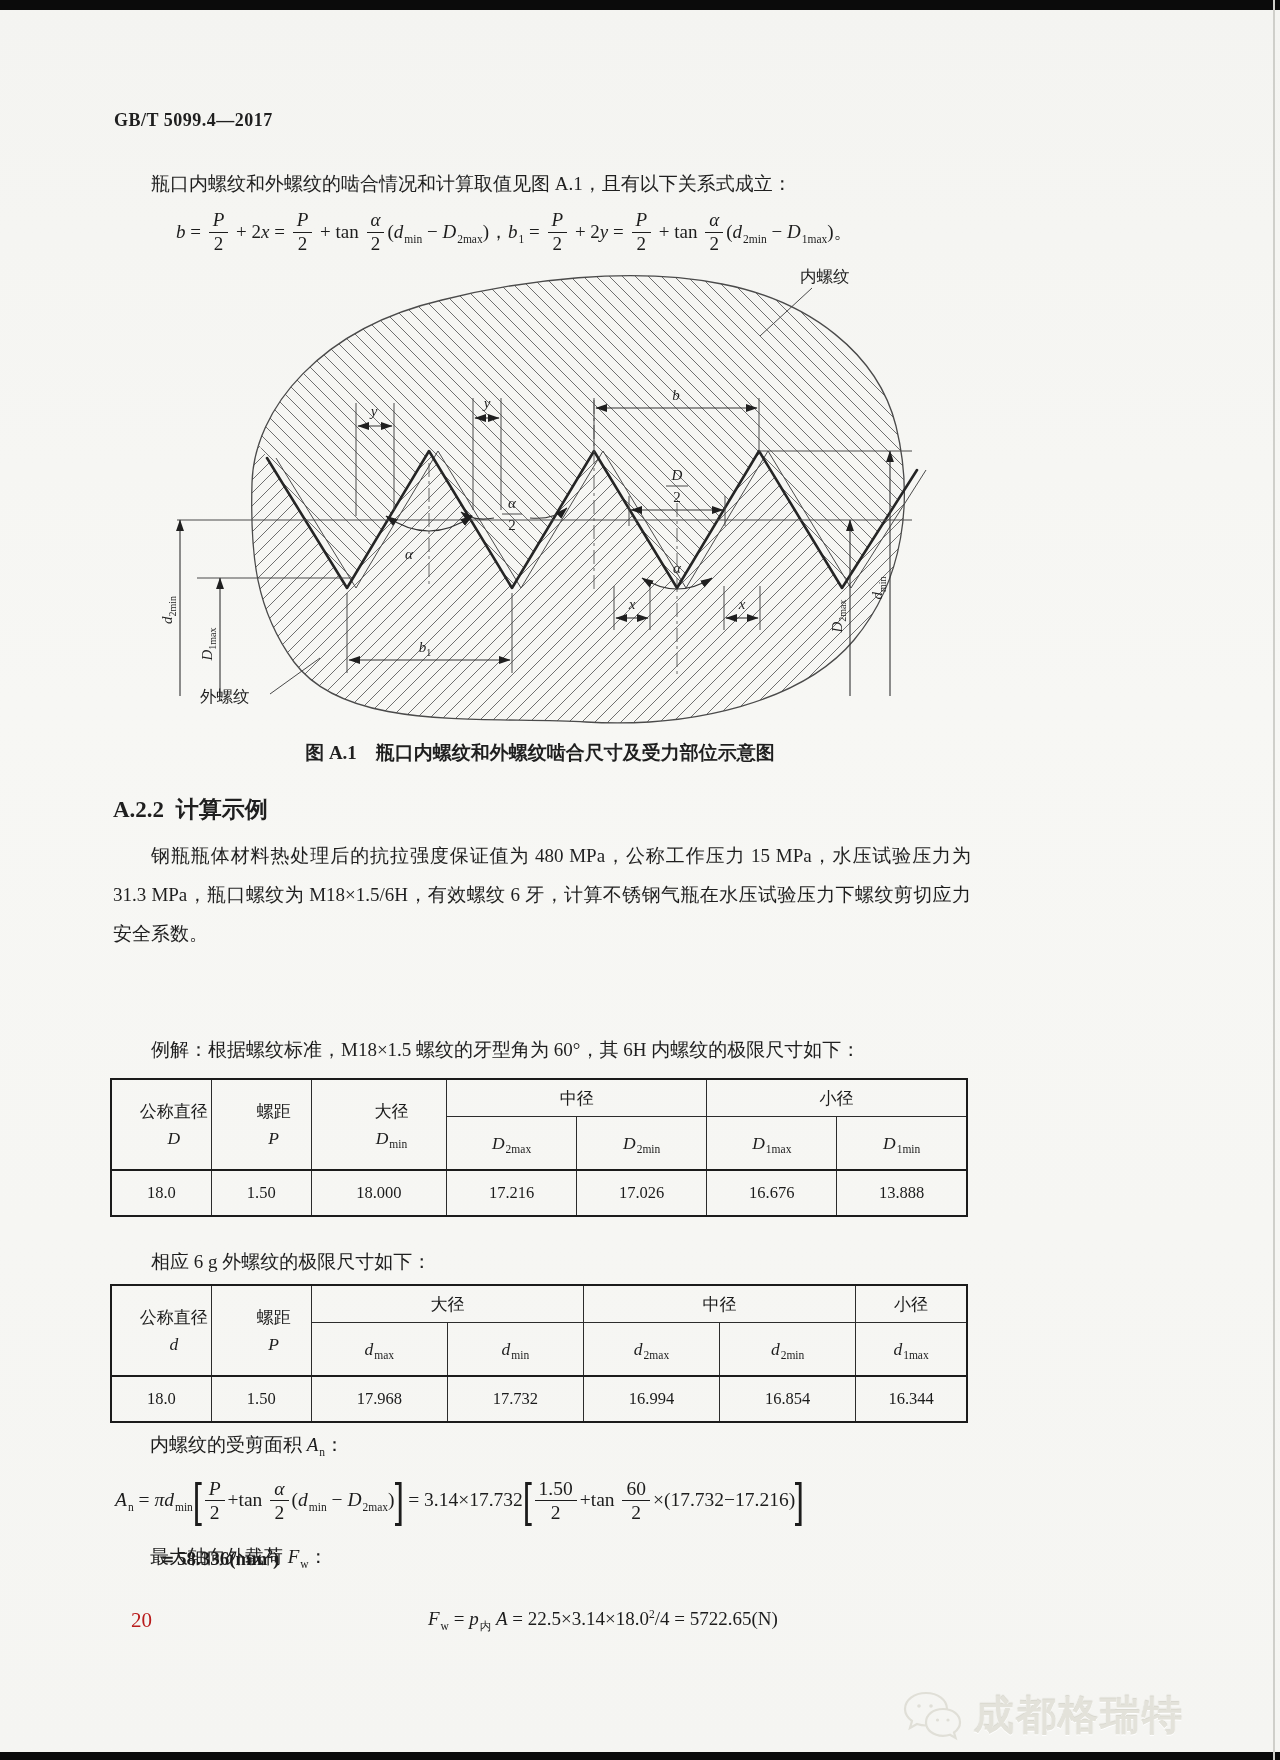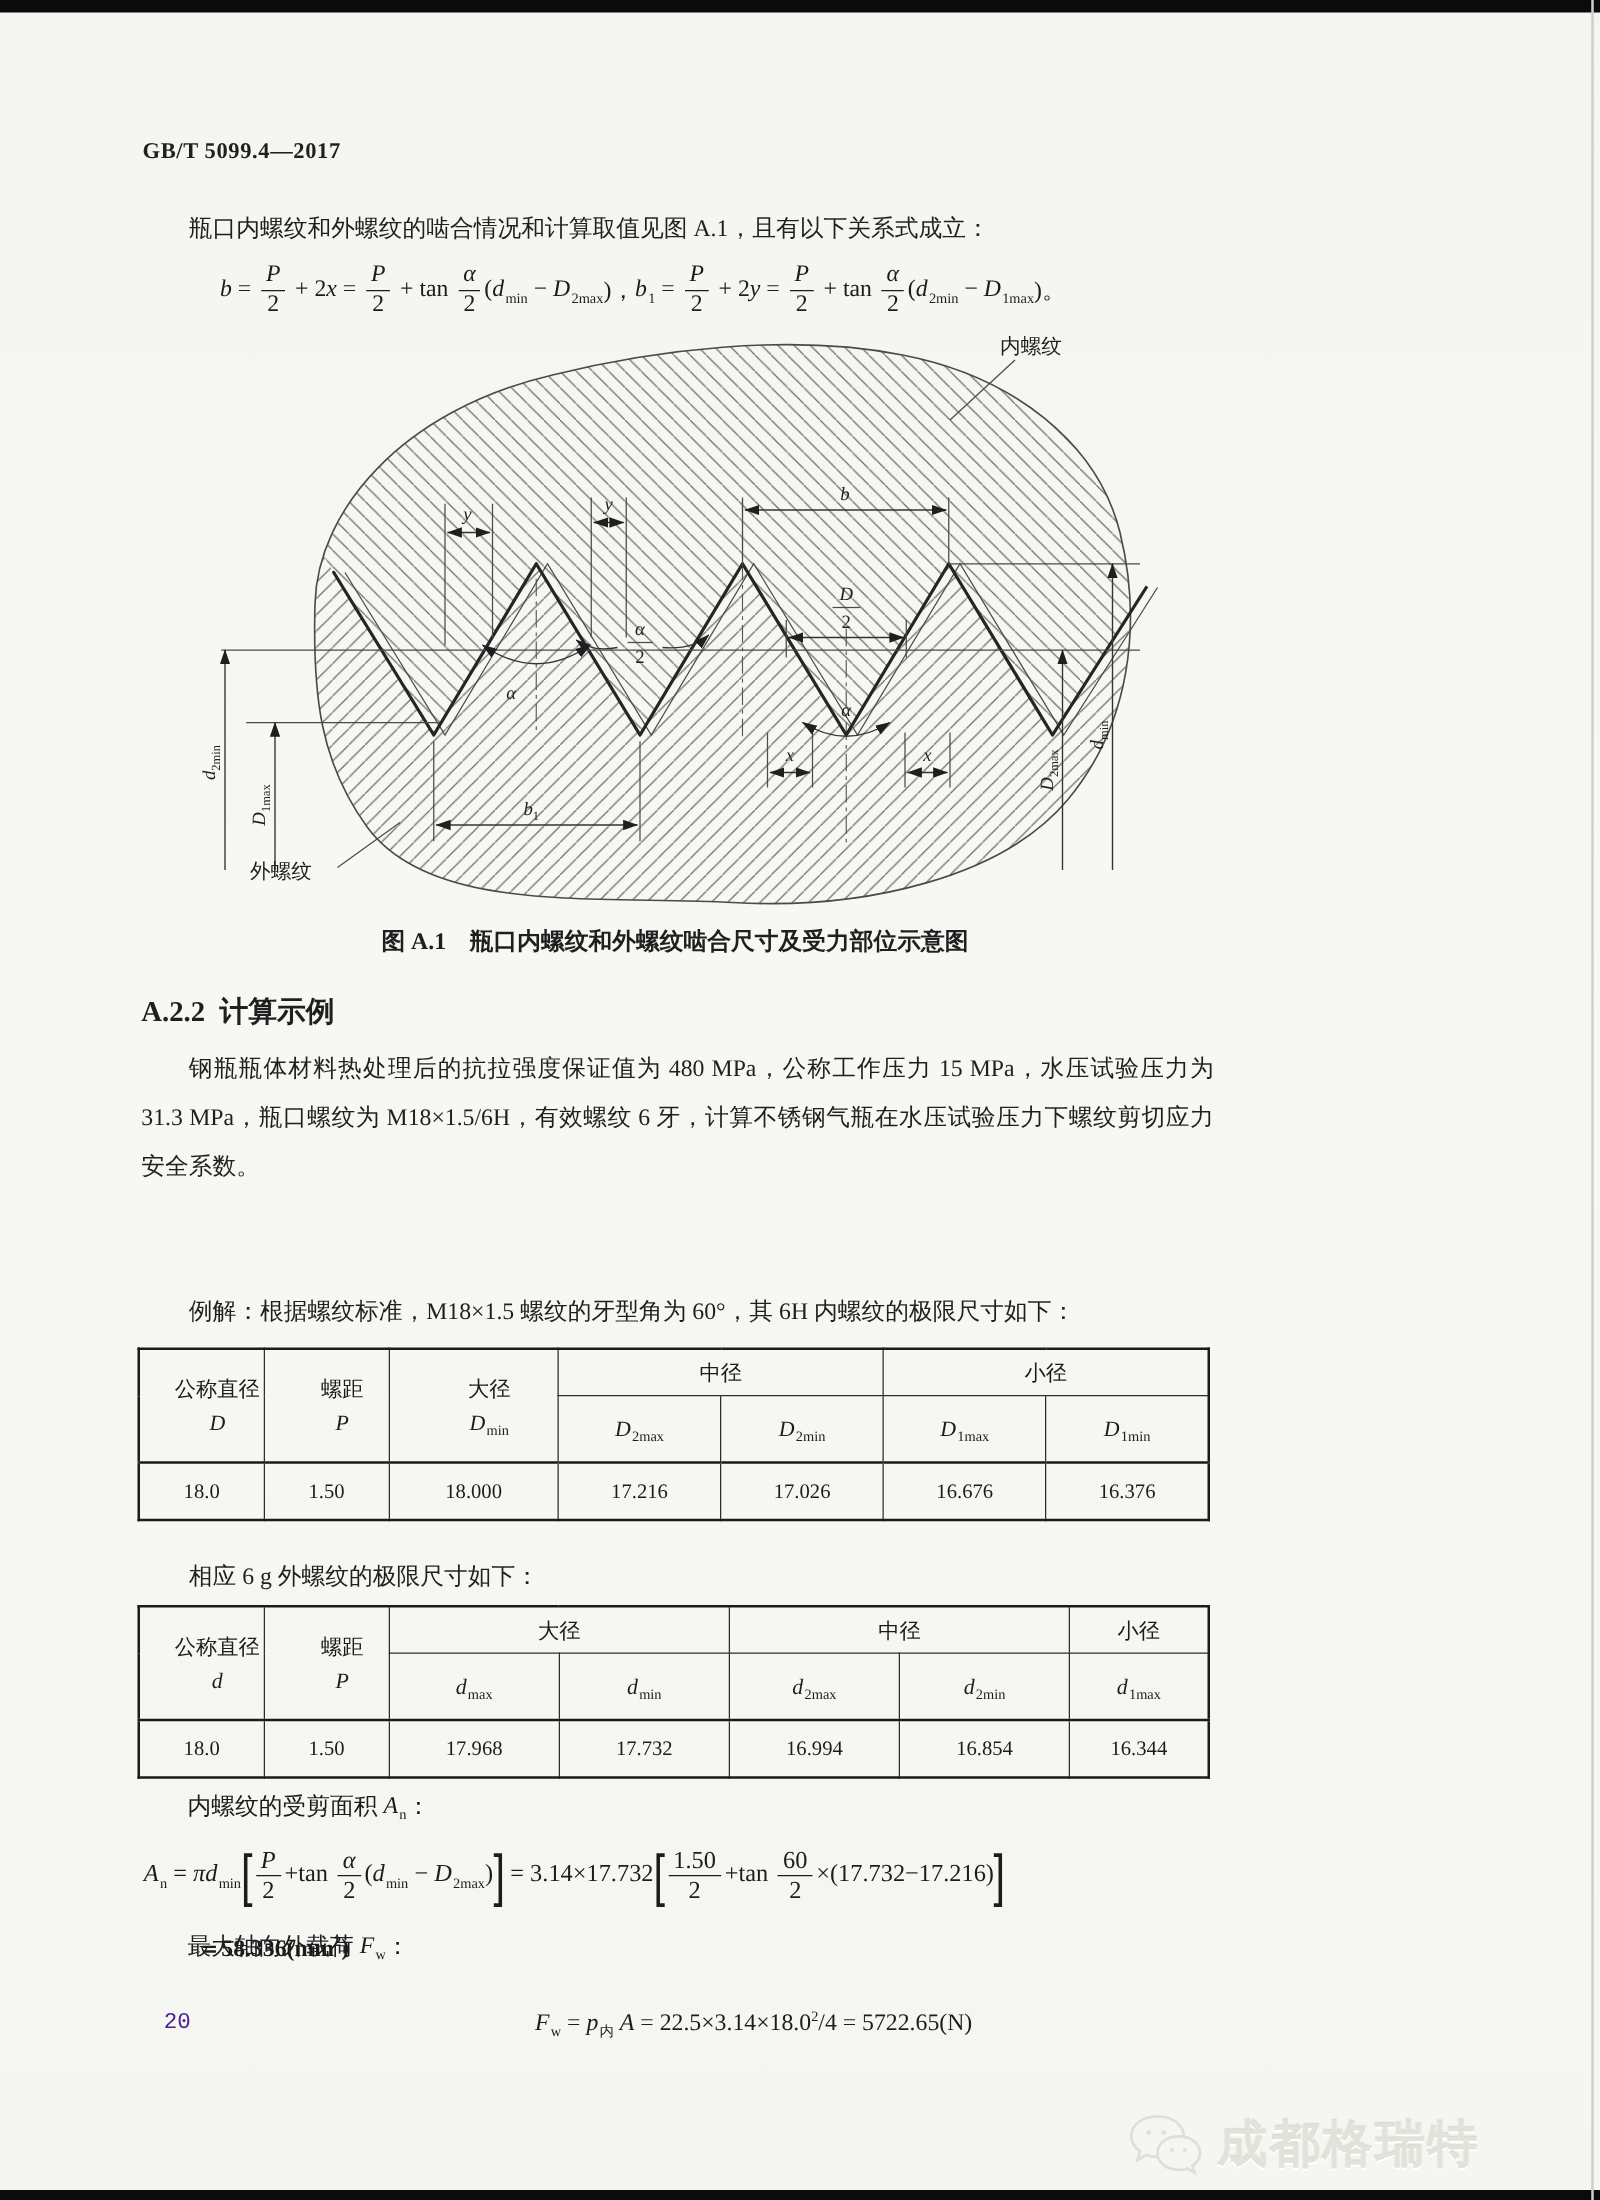--- a/index.html
+++ b/index.html
@@ -43,21 +43,21 @@
   .dg-dim{stroke:#333;stroke-width:1.1;fill:none;}
   .dg-thick{stroke:#252525;stroke-width:2.6;fill:none;stroke-linejoin:round;stroke-linecap:round;}
   .dg-center{stroke:#555;stroke-width:.9;fill:none;stroke-dasharray:14 4 3 4;}
   text.dg{font:italic 15px "Liberation Serif",serif;fill:#1f1f1f;}
   text.dgc{font:16.5px "Liberation Serif",serif;fill:#1f1f1f;}
   .svgsub{font-size:10px;font-style:normal;}
   
   .wm{display:flex;align-items:center;gap:10px;color:#e3e2da;
       font-size:40px;font-weight:700;letter-spacing:2px;
       text-shadow:0 1px 0 #fff, 0 -1px 1px #d6d5cc;}
-  .pagenum{font-size:18px;color:#4c1d95;font-family:Liberation Mono, monospace;}
+  .pagenum{font-size:21px;color:#b91c1c;}
 </style>
 </head>
 <body>
 
 <div class="bar" style="top:0;height:10px;"></div>
 <div class="bar" style="bottom:0;height:8px;"></div>
 <div class="edge-right"></div>
 
 <div class="abs hdr" style="left:114px;top:110px;">GB/T 5099.4—2017</div>
 
@@ -216,21 +216,21 @@
           <div class="fx symc cellsym"><span class="it">D<sub>1min</sub></span></div>
         </td>
   </tr>
   <tr class="rd">
     <td>18.0</td>
     <td>1.50</td>
     <td>18.000</td>
     <td>17.216</td>
     <td>17.026</td>
     <td>16.676</td>
-    <td>16.376</td>
+    <td>13.888</td>
   </tr>
 </tbody>
   </table>
 
 <div class="abs body-txt indent" style="left:113px;top:1242px;width:858px;">相应 6 g 外螺纹的极限尺寸如下：</div>
 
 <table class="tbl abs" style="left:110px;top:1284px;">
   <colgroup>
     <col style="width:11.7%">
       <col style="width:11.7%">

